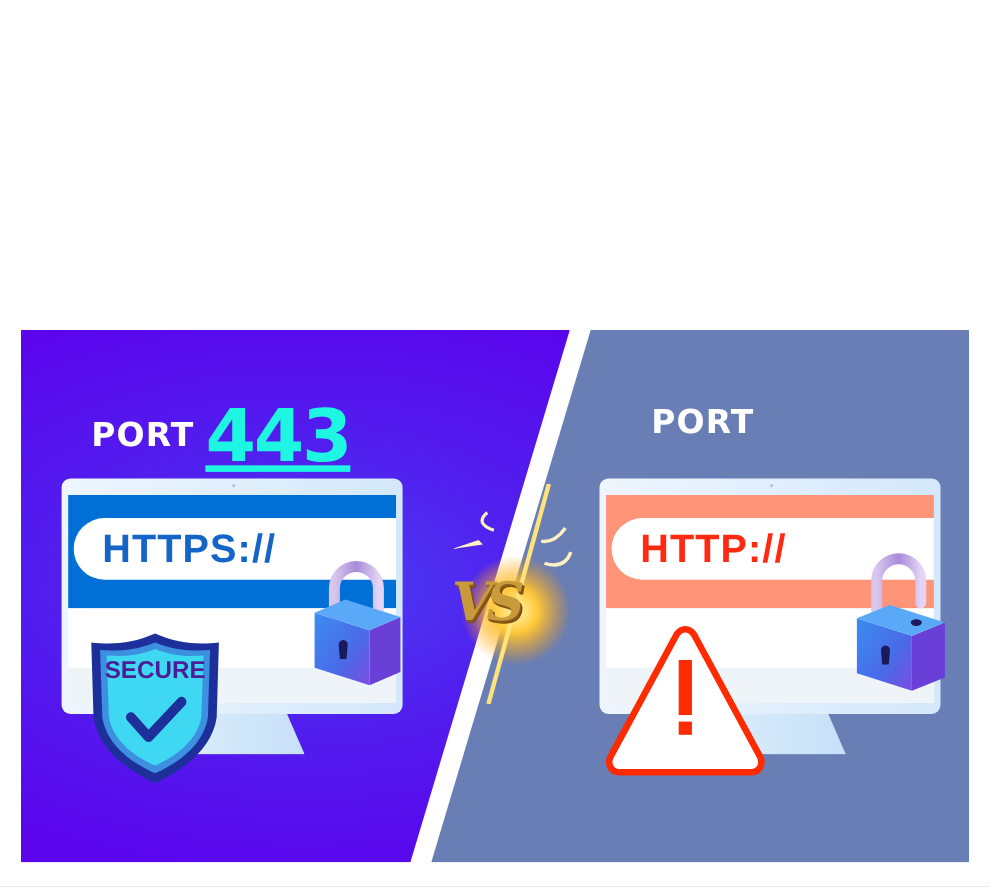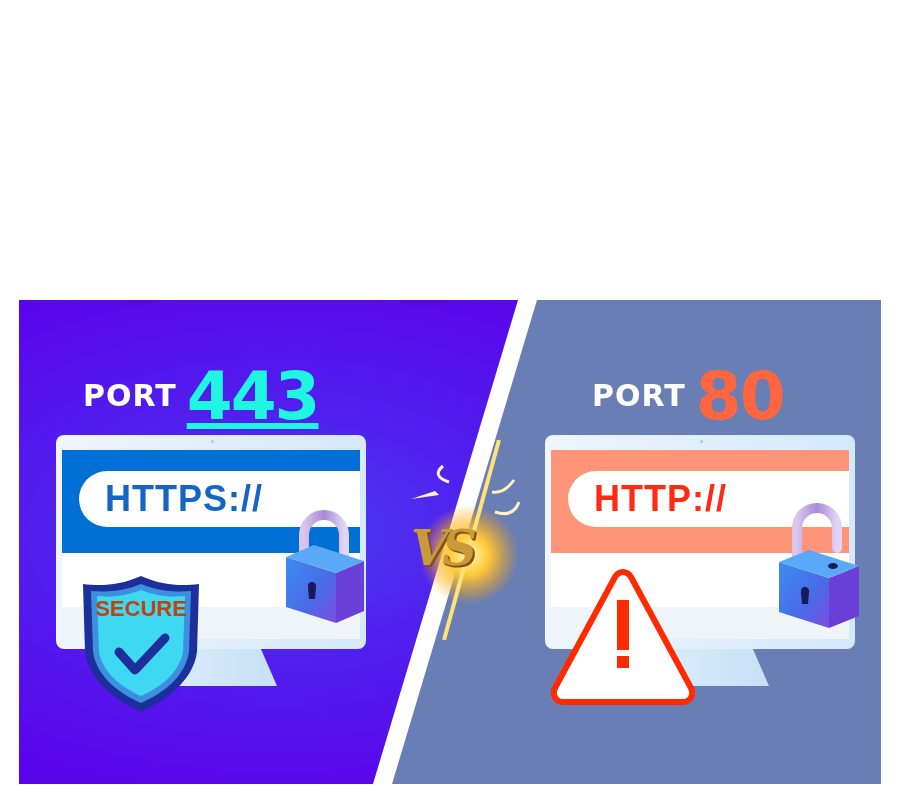--- a/index.html
+++ b/index.html
@@ -25,40 +25,40 @@
     .pt-left .num { color: #1ef6e2; text-decoration: underline; }
     .pt-right { left: 573px; top: 70px; }
     .pt-right .num { color: #ff6640; }
 
     .monitor { position: absolute; width: 310px; height: 214px; border-radius: 8px;
       background: linear-gradient(90deg, #eef5fd, #d4e8fb); }
     .monitor .screen { position: absolute; left: 6px; top: 15px; right: 6px; height: 103px; }
     .monitor .screen-lower { position: absolute; left: 6px; top: 118px; right: 6px; height: 86px; background: #ffffff; }
     .monitor .screen-lower2 { position: absolute; left: 6px; top: 172px; right: 6px; height: 32px; background: #eef4f8; }
     .monitor .cam { position: absolute; left: 50%; top: 5px; width: 3px; height: 3px; border-radius: 50%; background: #a9c8ea; }
-    .url-pill { position: absolute; left: 17px; top: 21px; right: 0; height: 56px; background: #ffffff; border-radius: 28px 0 0 28px; display: flex; align-items: center; padding-left: 26px; }
+    .url-pill { position: absolute; left: 5px; top: 21px; right: 0; height: 56px; background: #ffffff; border-radius: 28px 0 0 28px; display: flex; align-items: center; padding-left: 26px; }
     .url-pill span { font-family: "Liberation Sans", sans-serif; font-weight: bold; font-size: 36px; letter-spacing: 1px; }
     .stand { position: absolute; width: 110px; height: 38px; background: linear-gradient(90deg, #d9ecfb, #c7e0f7); clip-path: polygon(10% 0, 85% 0, 100% 100%, 0 100%); }
 
     .mon-left { left: 37px; top: 135px; }
     .mon-left .screen { background: #006fd6; }
     .mon-left .url-pill span { color: #1565c8; }
     .mon-right { left: 526px; top: 135px; }
     .mon-right .screen { background: #ff9478; }
     .mon-right .url-pill span { color: #ff2a12; }
 
     .stand-left { left: 148px; top: 348px; }
     .stand-right { left: 640px; top: 348px; }
 
     .lock { position: absolute; width: 100px; height: 140px; }
     .lock-left { left: 255px; top: 195px; }
     .lock-right { left: 752px; top: 198px; }
 
     .shield { position: absolute; left: 60px; top: 272px; width: 124px; height: 142px; }
-    .shield-label { position: absolute; left: 0; right: 0; top: 24px; text-align: center; font-family: "Liberation Sans", sans-serif; font-weight: bold; font-size: 22px; color: #c2410c; }
+    .shield-label { position: absolute; left: 0; right: 0; top: 24px; text-align: center; font-family: "Liberation Sans", sans-serif; font-weight: bold; font-size: 22px; color: #4c1d95; }
 
     .warning { position: absolute; left: 530px; top: 266px; width: 148px; height: 142px; }
     .warning-label { position: absolute; left: 0; right: 0; top: 106px; text-align: center; font-family: "Liberation Sans", sans-serif; font-weight: bold; font-size: 19px; color: #ff2a00; }
 
     .vs { position: absolute; left: 380px; top: 140px; width: 140px; height: 200px; }
     .vs-text { position: absolute; left: 12px; top: 80px; font-family: "DejaVu Serif", serif; font-weight: bold; font-style: italic; font-size: 48px; color: #c99a3c; letter-spacing: -6px;
       text-shadow: 1px 1px 0 #8b5a1a, 2px 2px 0 #7a4a10; }
   </style>
 </head>
 <body>
@@ -67,21 +67,20 @@
   <div class="bg-left"></div>
   <div class="bg-right"></div>
 
   <div class="port-title pt-left">
     <span class="word">PORT</span>
     <span class="num">443</span>
   </div>
 
   <div class="port-title pt-right">
     <span class="word">PORT</span>
-    <span class="num">80</span>
   </div>
 
   <div class="stand stand-left"></div>
   <div class="monitor mon-left">
     <div class="cam"></div>
     <div class="screen">
       <div class="url-pill">
         <span>HTTPS://</span>
       </div>
     </div>

